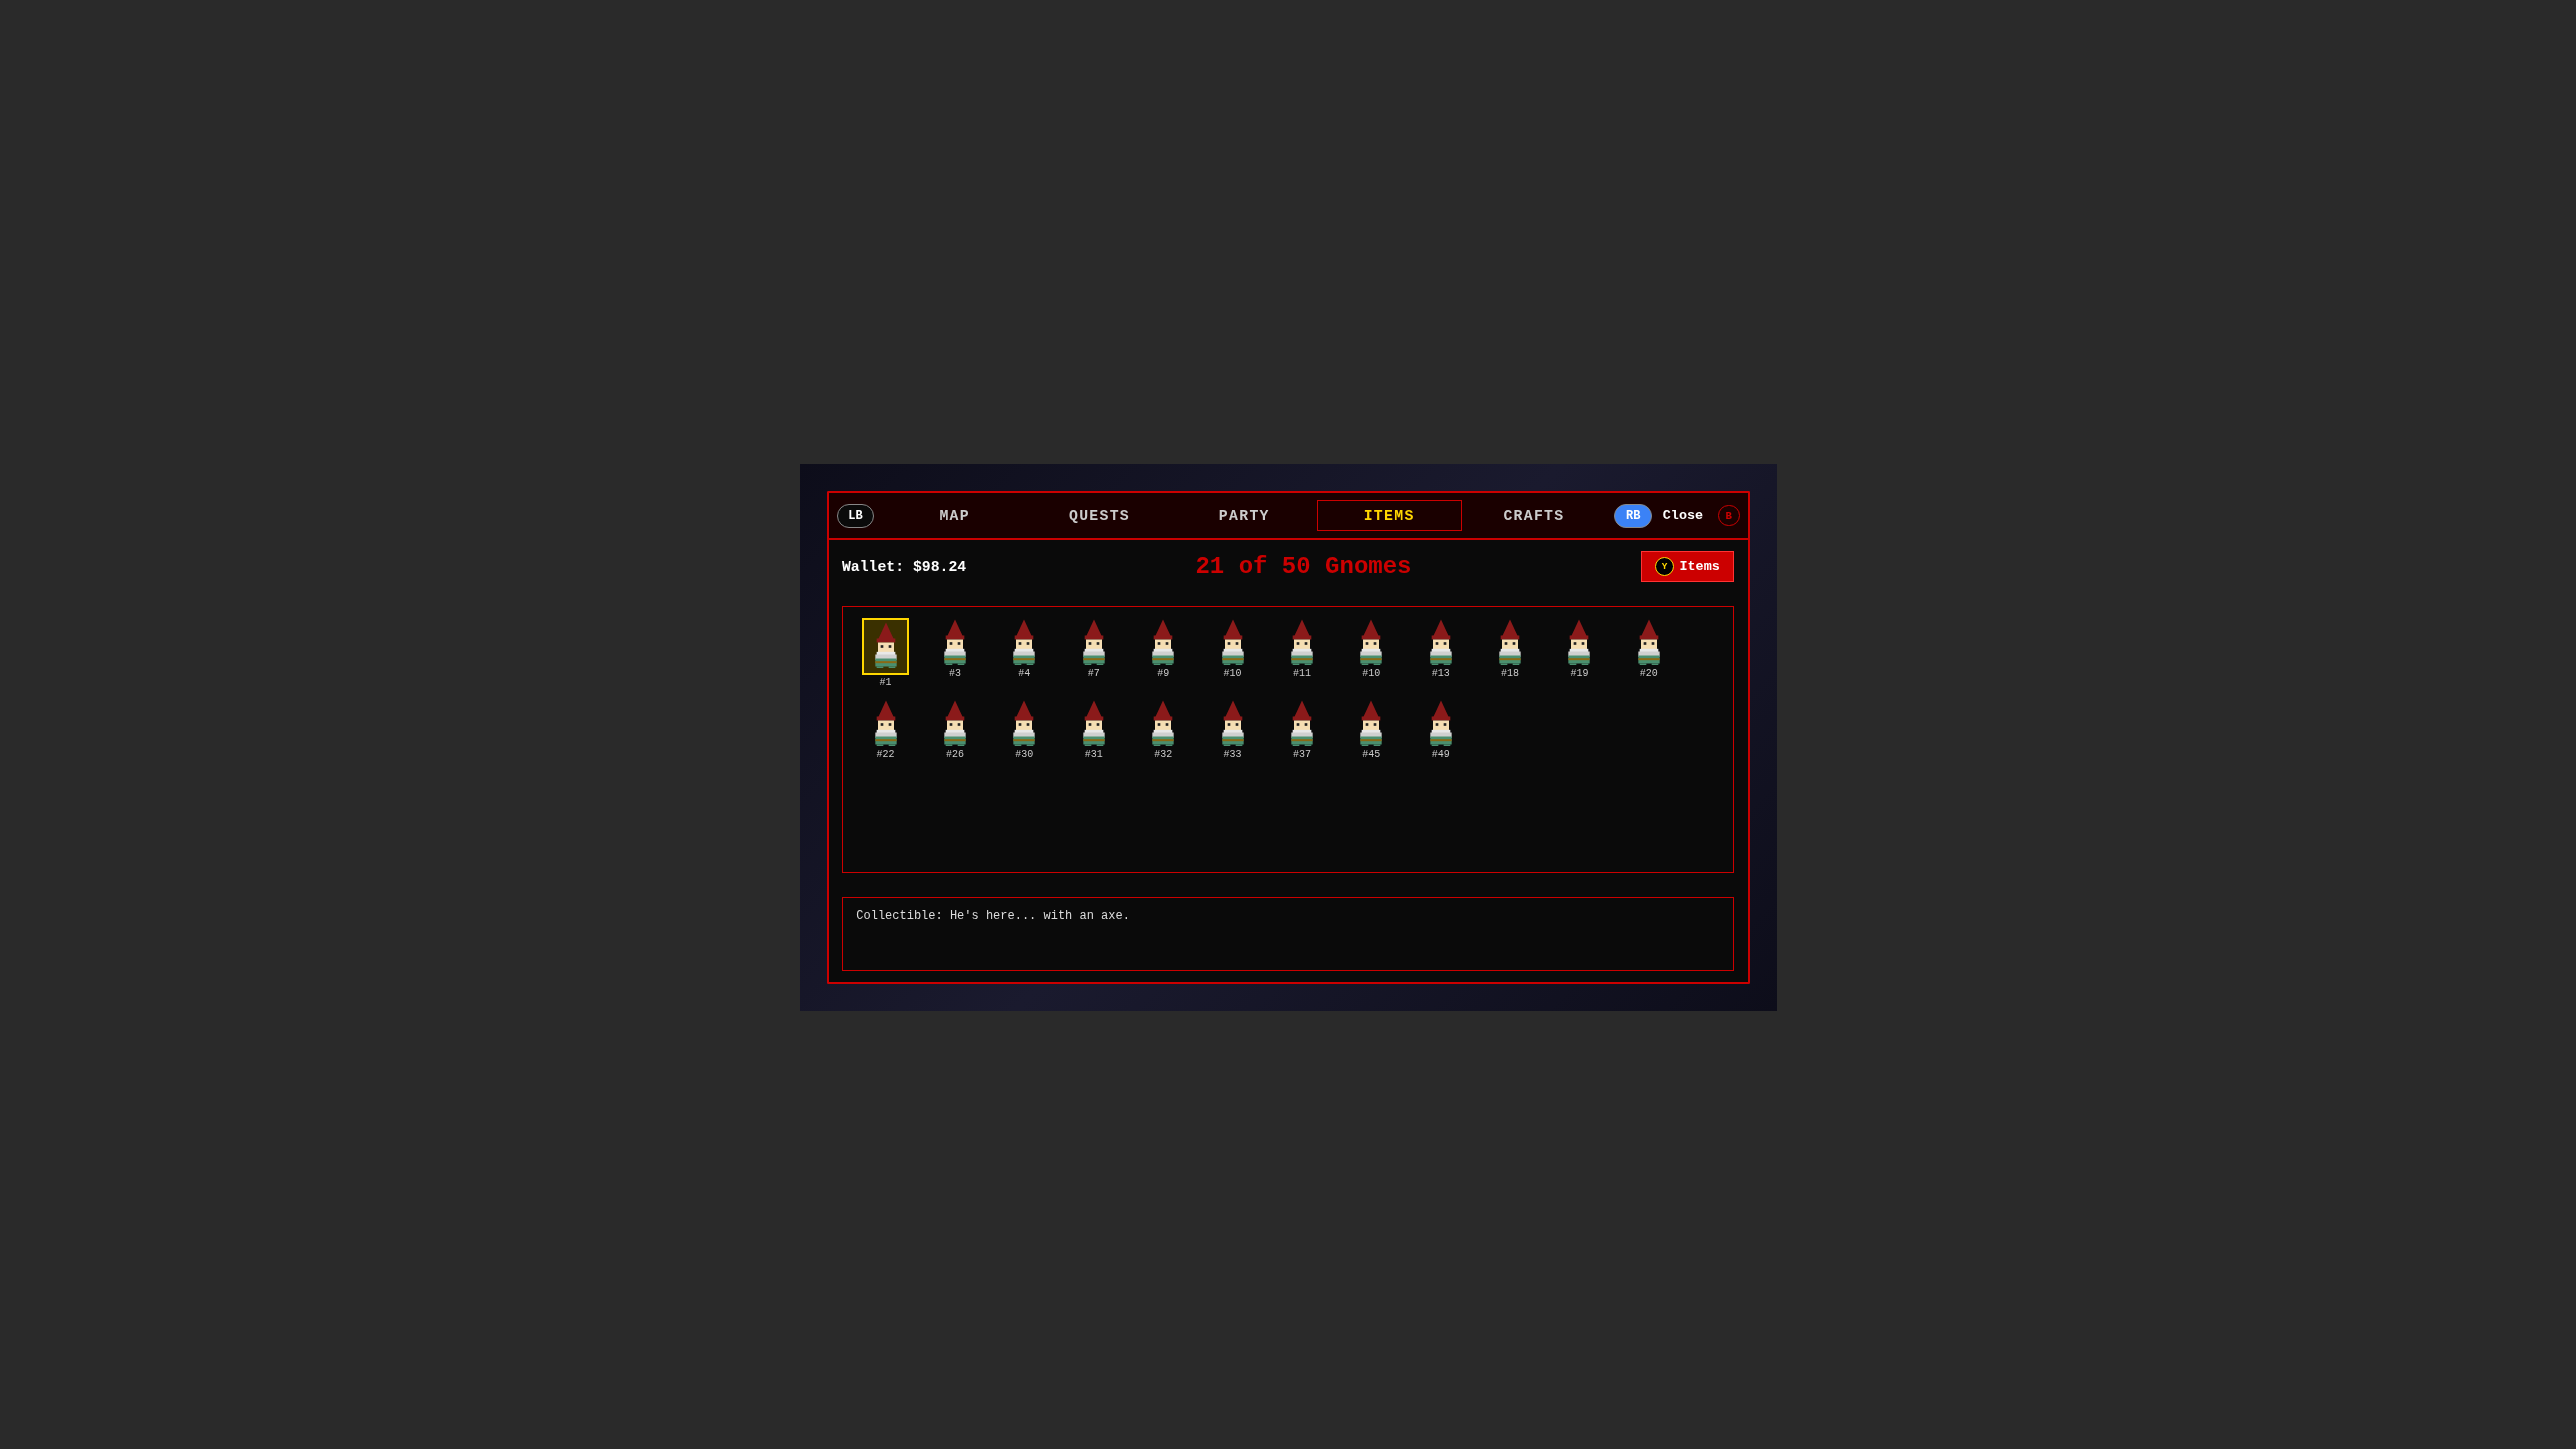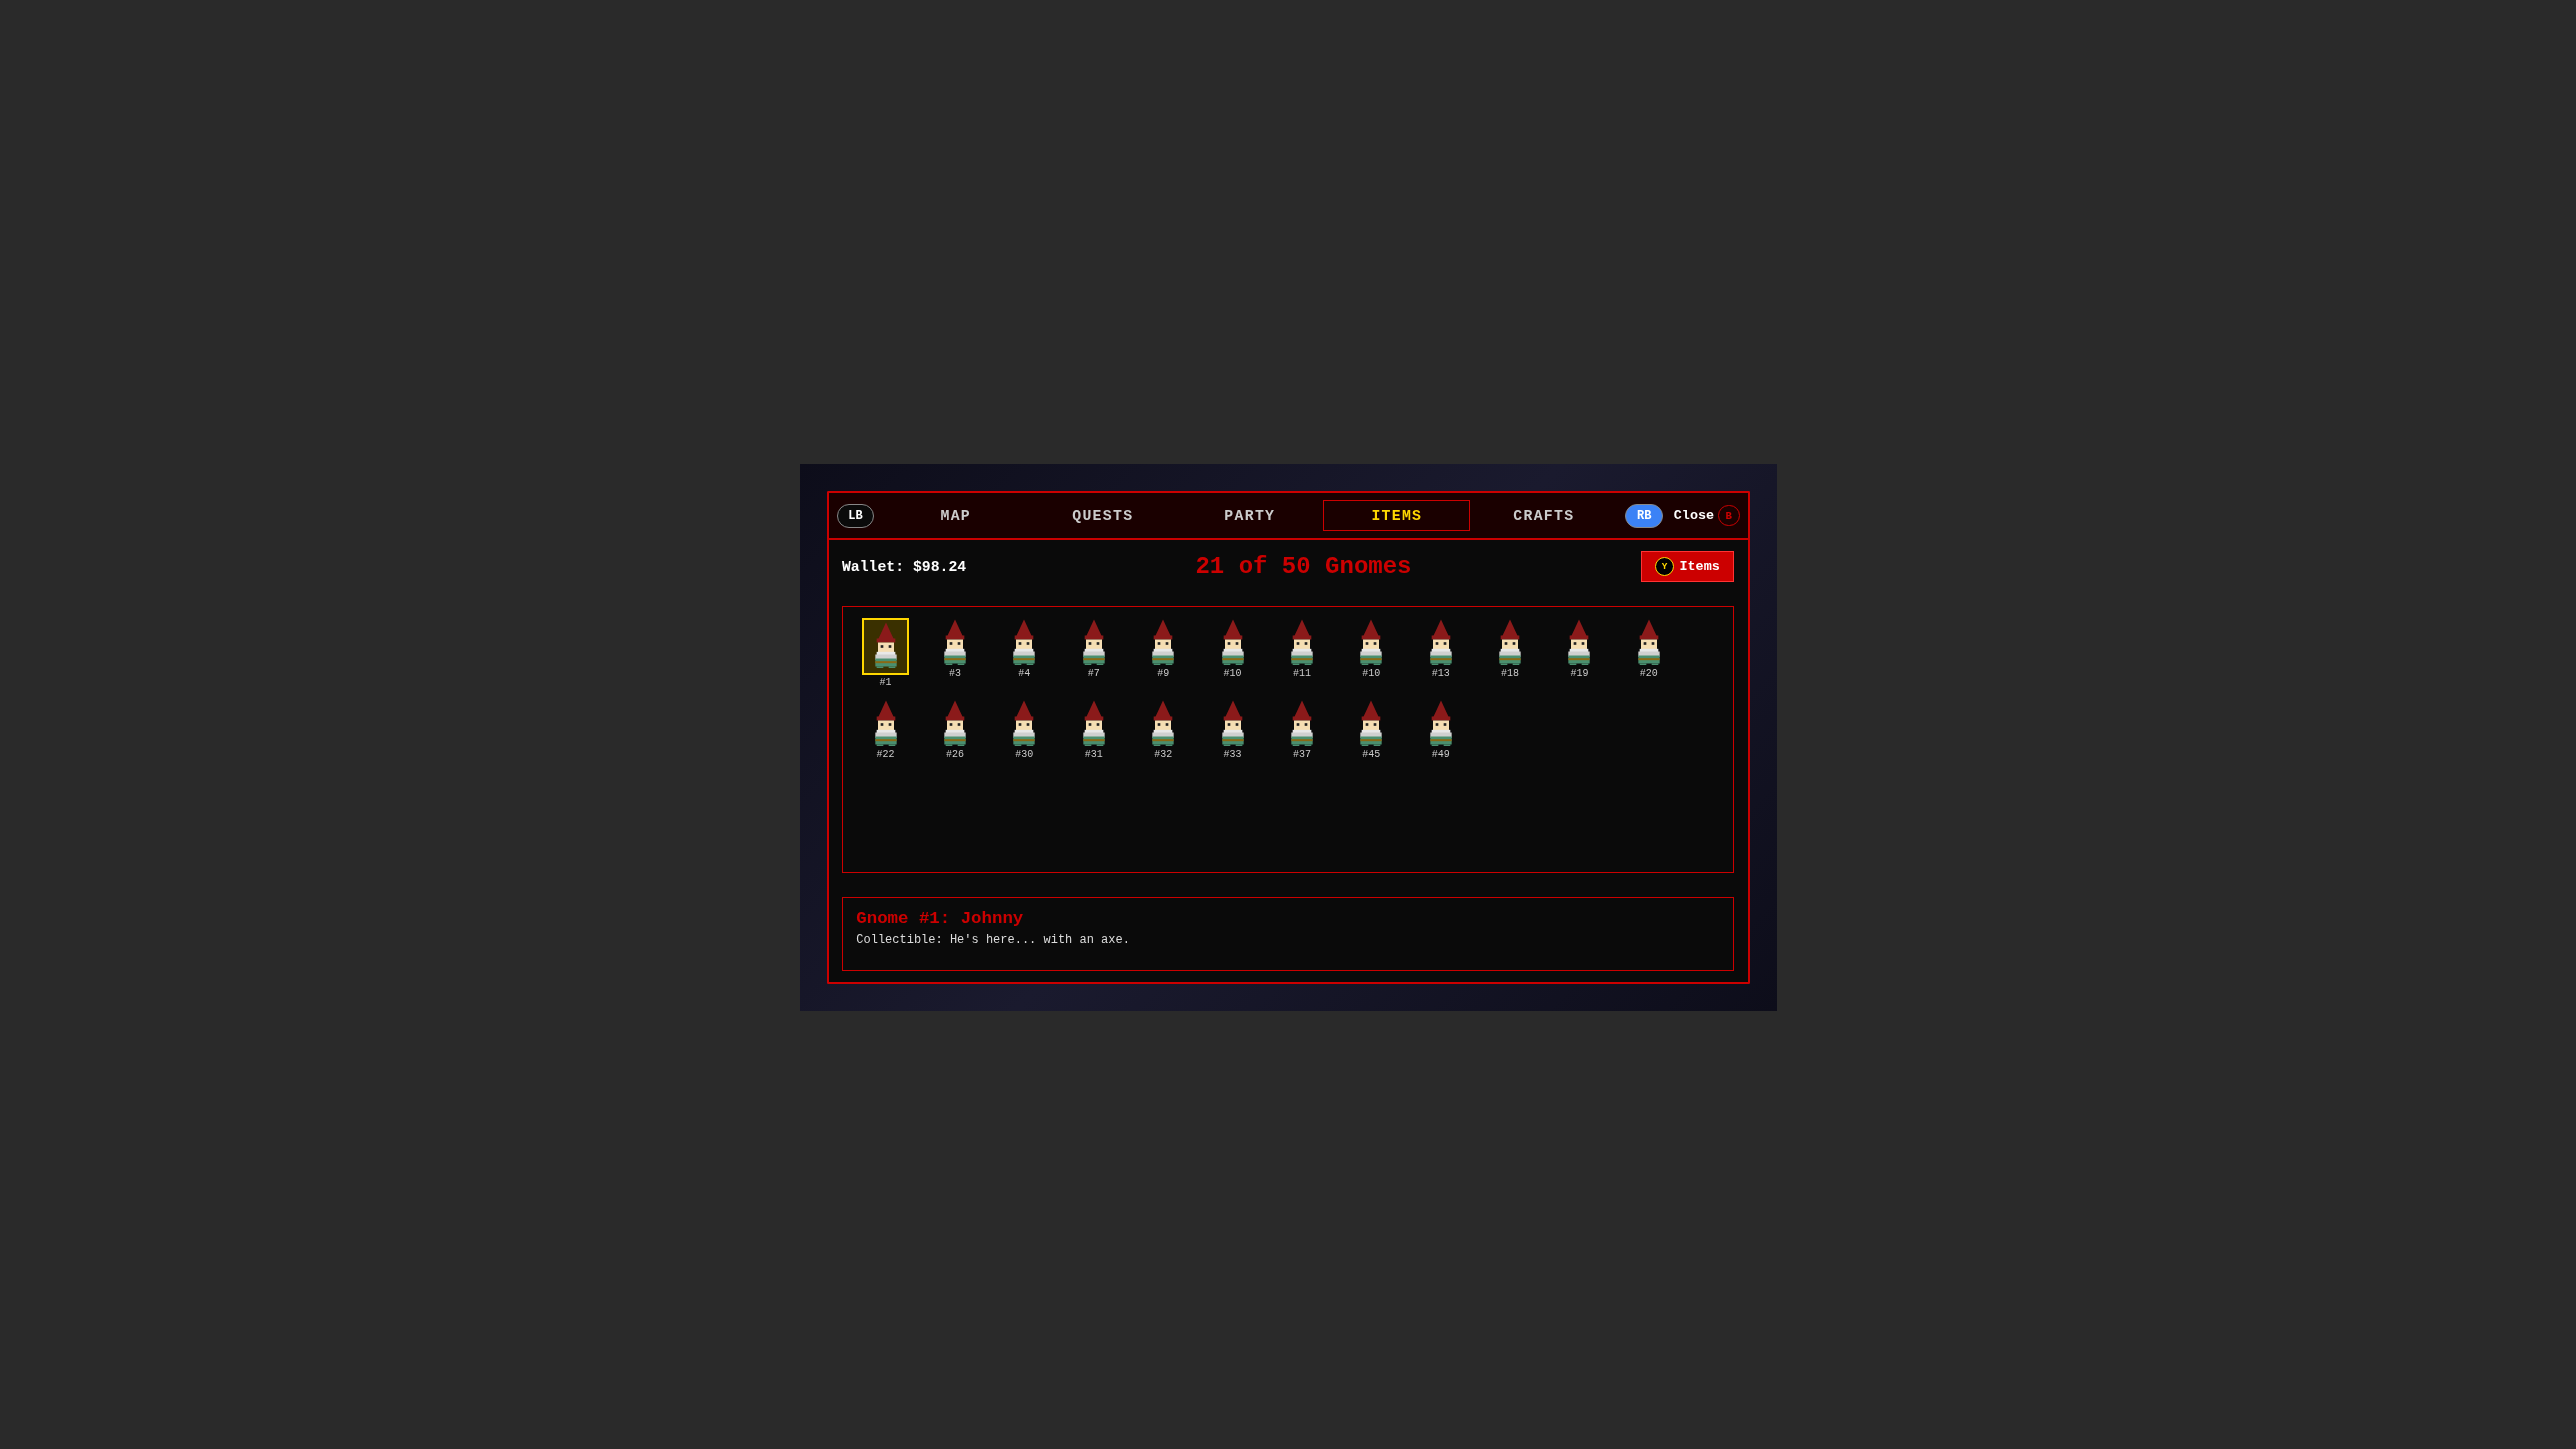--- a/index.html
+++ b/index.html
@@ -81,21 +81,21 @@
       color: #fff;
       font-size: 12px;
       font-weight: bold;
       padding: 4px 10.7px;
       margin-left: 8px;
       font-family: 'Courier New', monospace;
     }
     .close-btn {
       display: flex;
       align-items: center;
-      gap: 4px;
+      gap: 15px;
       color: #fff;
       font-size: 13.4px;
       font-weight: bold;
       margin-left: 10.7px;
       font-family: 'Courier New', monospace;
       justify-content: flex-end;
     }
     .close-circle {
       width: 21.5px;
       height: 21.5px;
@@ -619,19 +619,18 @@
               <rect x="14" y="60" width="32" height="3" fill="#8B6914"></rect>
               <rect x="16" y="68" width="10" height="4" fill="#4a8f6f"></rect>
               <rect x="34" y="68" width="10" height="4" fill="#4a8f6f"></rect>
             </svg>
             <div class="gnome-label">#49</div>
           </div>
         </div>
       </div>
 
       <div class="desc-box">
-        <div class="desc-title">Gnome #1: Johnny</div>
         <div class="desc-text">Collectible: He's here... with an axe.</div>
       </div>
     </div>
   </div>
 </div>
 
 
 </body></html>

